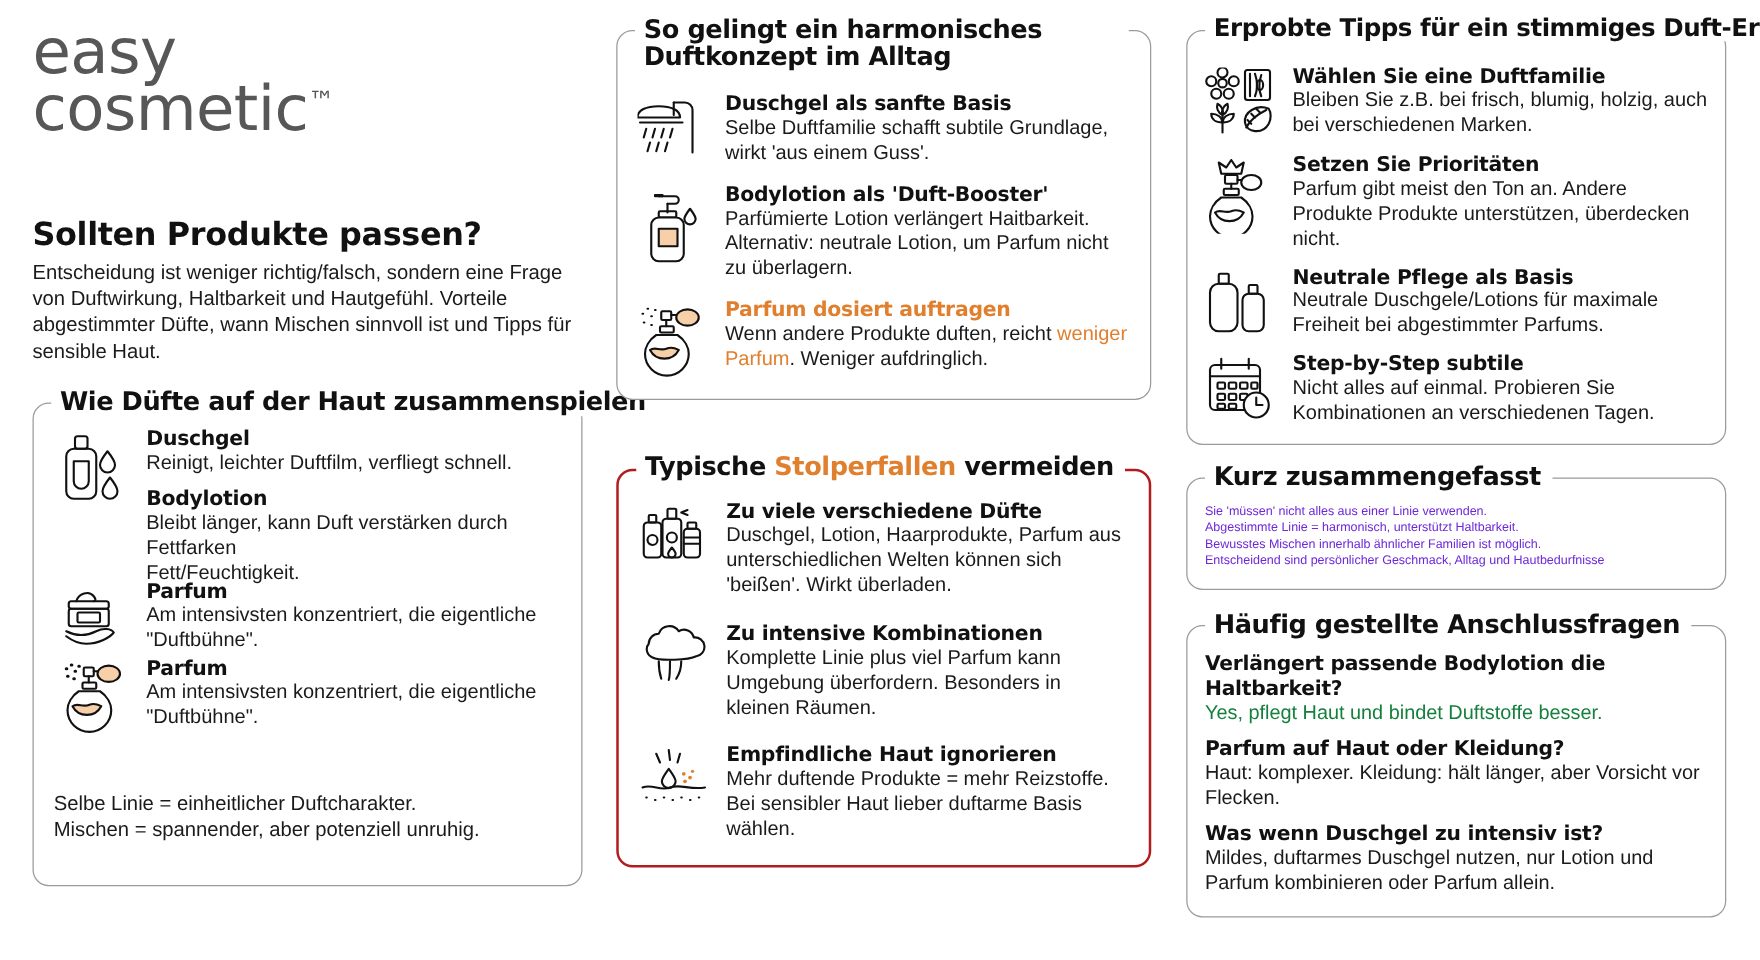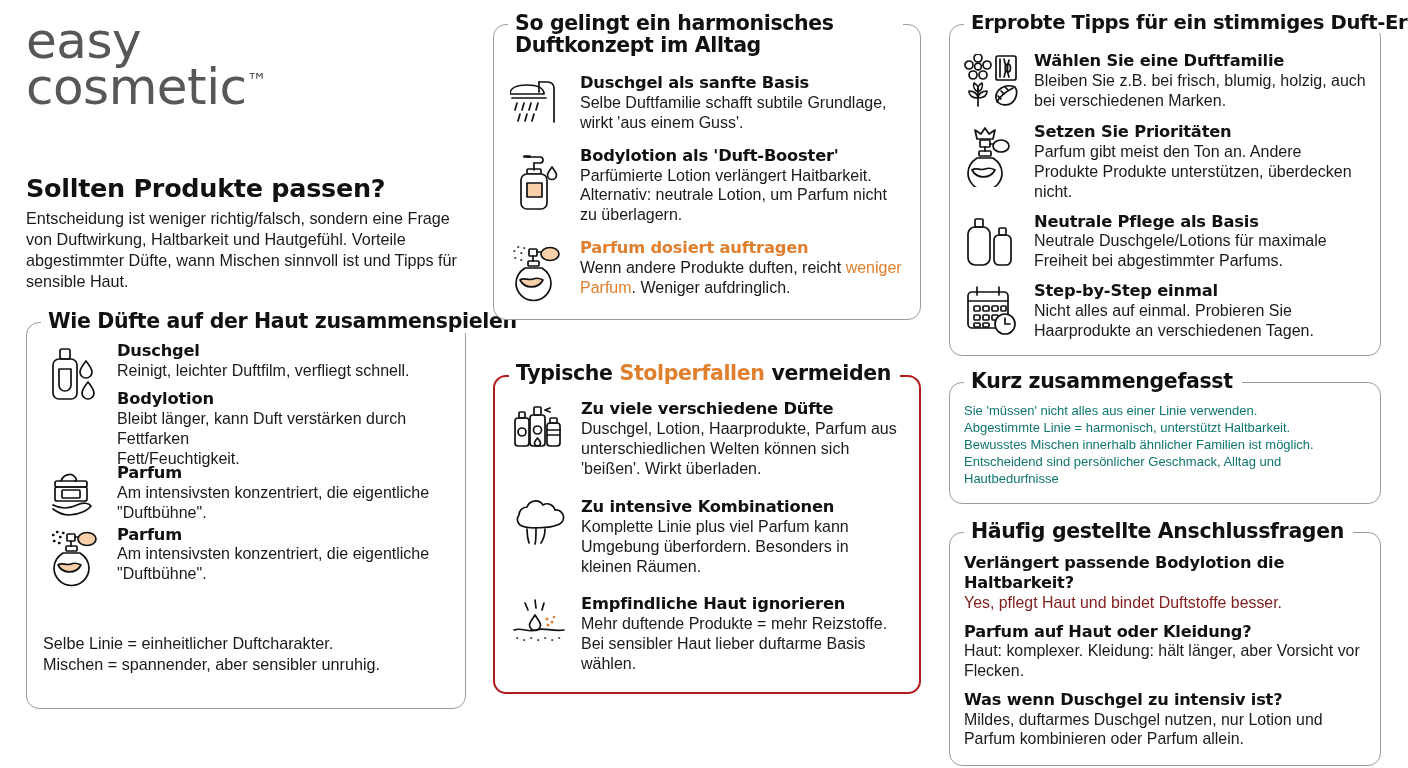--- a/index.html
+++ b/index.html
@@ -125,42 +125,42 @@
   .panel-haut .footnote {
     margin-top: 46px;
     margin-bottom: 16px;
     font-size: 16.2px;
     line-height: 1.33;
     color: #1a1a1a;
   }
 
   
   .panel .plain {
-    font-size: 13px;
+    font-size: 10px;
     line-height: 1.30;
-    color: #0f766e;
+    color: #6d28d9;
   }
 
   
   .faq { margin-bottom: 9px; }
   .faq:last-child { margin-bottom: 0; }
   .faq .q {
     font-family: "DejaVu Sans", sans-serif;
     font-weight: 700;
     font-size: 16.2px;
     line-height: 1.22;
     color: #111;
     letter-spacing: -0.2px;
   }
   .faq .a {
     font-size: 15.9px;
     line-height: 1.24;
     color: #1a1a1a;
   }
-  .faq .a.orange { color: #7f1d1d; }
+  .faq .a.orange { color: #15803d; }
 
   .lnk { stroke: #111; stroke-width: 1.7; fill: none;
          stroke-linecap: round; stroke-linejoin: round; }
   .fill-p { fill: #f7cfa8; }
   .fill-w { fill: #fff; }
 </style>
 </head>
 <body>
 
 <div class="page">
@@ -233,21 +233,21 @@
             <path class="lnk fill-p" d="M11 40 c4-3 8 1 13-1 c5-2 8 0 10 1 a13 13 0 0 1 -23 0 z"></path>
           </svg>
         </div>
         <div class="itxt">
           <div class="t">Parfum</div>
           <div class="d">Am intensivsten konzentriert, die eigentliche "Duftbühne".</div>
         </div>
       </div>
 
       <div class="footnote" style="white-space:pre-line">Selbe Linie = einheitlicher Duftcharakter.
-Mischen = spannender, aber sensibler unruhig.</div>
+Mischen = spannender, aber potenziell unruhig.</div>
     </div>
   </div>
 
   <div class="col col-mid">
 
     <div class="panel wide-legend two-line" style="margin-top:24px; padding-top:48px;">
       <div class="legend">So gelingt ein harmonisches Duftkonzept im Alltag</div>
 
       <div class="item">
         <div class="ico">
@@ -468,22 +468,22 @@
                 <rect x="19" y="31" width="6" height="5" rx="1"></rect>
               <rect x="28" y="31" width="6" height="5" rx="1"></rect>
               <rect x="10" y="39" width="6" height="4" rx="1"></rect>
                 <rect x="19" y="39" width="6" height="4" rx="1"></rect>
             </g>
             <circle class="lnk fill-w" cx="41" cy="40" r="10"></circle>
             <path class="lnk" d="M41 34 v6 h5" stroke-width="1.5"></path>
           </svg>
         </div>
         <div class="itxt">
-          <div class="t">Step-by-Step einmal</div>
-          <div class="d">Nicht alles auf einmal. Probieren Sie Haarprodukte an verschiedenen Tagen.</div>
+          <div class="t">Step-by-Step subtile</div>
+          <div class="d">Nicht alles auf einmal. Probieren Sie Kombinationen an verschiedenen Tagen.</div>
         </div>
       </div>
     </div>
 
     <div class="panel" style="margin-top:26px; padding:20px 14px 16px 14px;">
       <div class="legend">Kurz zusammengefasst</div>
       <div class="plain" style="white-space:pre-line">Sie 'müssen' nicht alles aus einer Linie verwenden.
 Abgestimmte Linie = harmonisch, unterstützt Haltbarkeit.
 Bewusstes Mischen innerhalb ähnlicher Familien ist möglich.
 Entscheidend sind persönlicher Geschmack, Alltag und Hautbedurfnisse</div>

